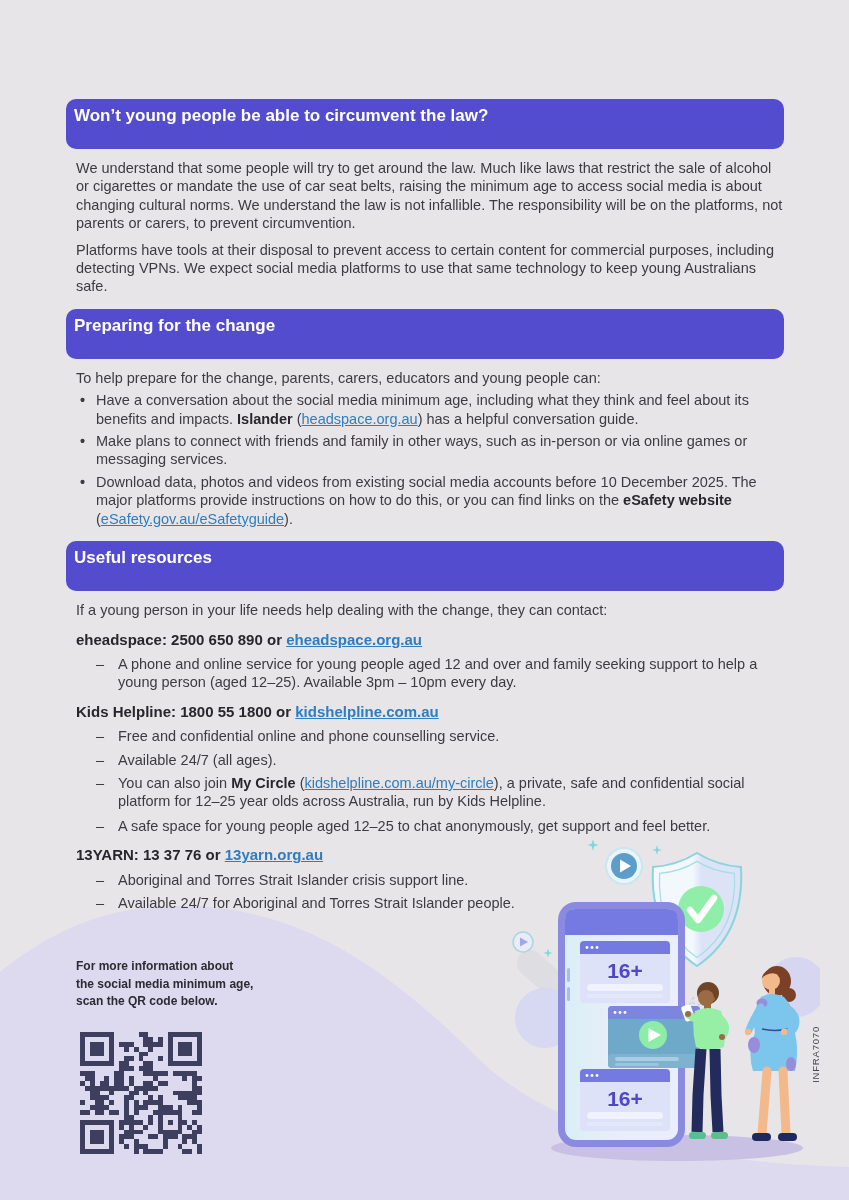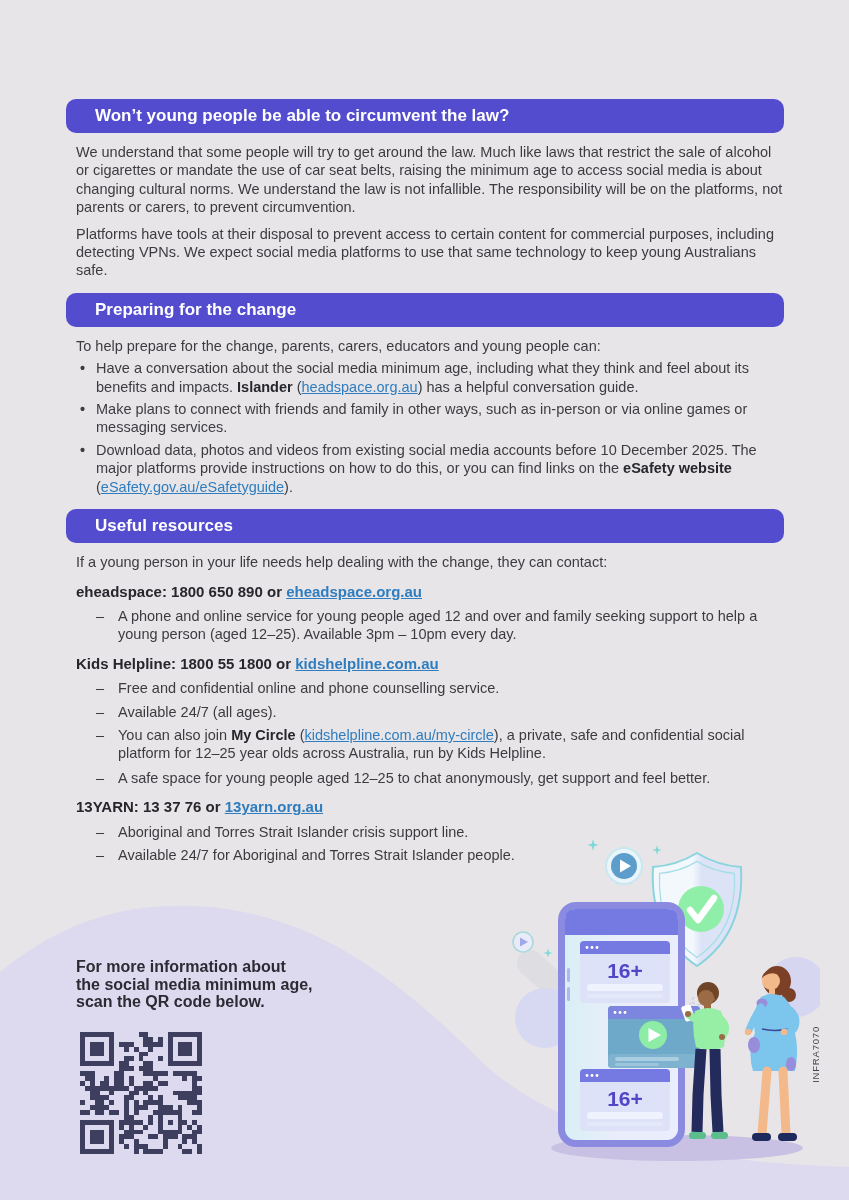--- a/index.html
+++ b/index.html
@@ -1,35 +1,35 @@
 <!DOCTYPE html>
 <html style="--banner: #534CCE; --link: #2F7DBE; --page_bg: #E7E5E8; --dome: #DDD9EE; --qr_dark: #3E3E5E; --text: #3C3C40;"><head>
 <meta charset="utf-8">
 <style>
   html,body{margin:0;padding:0;background:#9a99a1;}
   .page{position:relative;width:849px;height:1200px;margin:0 auto;overflow:hidden;
         background:var(--page_bg,#E7E5E8);font-family:"Liberation Sans",sans-serif;}
   .bg-svg{position:absolute;left:0;top:0;width:849px;height:1200px;display:block;}
   .content{position:absolute;left:66px;top:99px;width:718px;color:var(--text,#3C3C40);
            font-size:14.5px;line-height:18.4px;}
-  .banner{background:var(--banner,#534CCE);border-radius:10px;height:34px;line-height:34px;
-          color:#fff;font-weight:bold;font-size:17px;padding:0 29px;margin:0 0 10px 0;}
+  .banner{background:var(--banner,#534CCE);border-radius:10px;height:50px;line-height:34px;
+          color:#fff;font-weight:bold;font-size:17px;padding:0 8px;margin:0 0 10px 0;}
   .banner.mt{margin-top:13px;}
   p.body-par{margin:0 0 8px 0;padding-left:10px;}
   .intro{margin:0 0 4px 0;padding-left:10px;}
   ul.bullets{list-style:none;margin:2px 0 0 0;padding:0 0 0 14px;}
   ul.bullets li{display:flex;margin-bottom:4px;}
   ul.bullets .marker{flex:none;width:16px;font-weight:bold;}
   ul.dashlist{list-style:none;margin:6px 0 2px 0;padding:0 0 0 30px;}
   ul.dashlist li{display:flex;margin-bottom:5px;}
   ul.dashlist .marker{flex:none;width:22px;}
   .res-head{font-weight:bold;font-size:15px;color:#26262C;margin:11px 0 0 0;padding-left:10px;}
   b,strong{color:#26262C;}
   .link{color:var(--link,#2F7DBE);text-decoration:underline;cursor:pointer;}
-  .footer-note{position:absolute;left:76px;top:958px;font-weight:bold;font-size:16px;
+  .footer-note{position:absolute;left:76px;top:958px;font-weight:bold;font-size:12px;
                line-height:17.6px;color:#2B2B33;}
   .qr{position:absolute;left:76px;top:1032px;display:block;}
   .illustration{position:absolute;left:490px;top:835px;display:block;}
   .doc-code{position:absolute;left:810px;top:1026px;writing-mode:vertical-rl;
             transform:rotate(180deg);font-size:9.5px;letter-spacing:0.8px;color:#45454F;}
 </style>
 </head>
 <body>
 
 <div class="page">
@@ -58,21 +58,21 @@
       <li>
         <span class="marker">•</span>
         <span><span>Download data, photos and videos from existing social media accounts before 10 December 2025. The major platforms provide instructions on how to do this, or you can find links on the </span><b>eSafety website</b><span> (</span><a class="link">eSafety.gov.au/eSafetyguide</a><span>).</span></span>
       </li>
     </ul>
 
     <div class="banner mt">Useful resources</div>
     <p class="intro">If a young person in your life needs help dealing with the change, they can contact:</p>
 
     <div class="res-head">
-      <span>eheadspace: 1800 650 890 or </span><a class="link">eheadspace.org.au</a>
+      <span>eheadspace: 2500 650 890 or </span><a class="link">eheadspace.org.au</a>
     </div>
     <ul class="dashlist">
       <li>
         <span class="marker">–</span>
         <span>A phone and online service for young people aged 12 and over and family seeking support to help a young person (aged 12–25). Available 3pm – 10pm every day.</span>
       </li>
     </ul>
 
     <div class="res-head">
       <span>Kids Helpline: 1800 55 1800 or </span><a class="link">kidshelpline.com.au</a>

